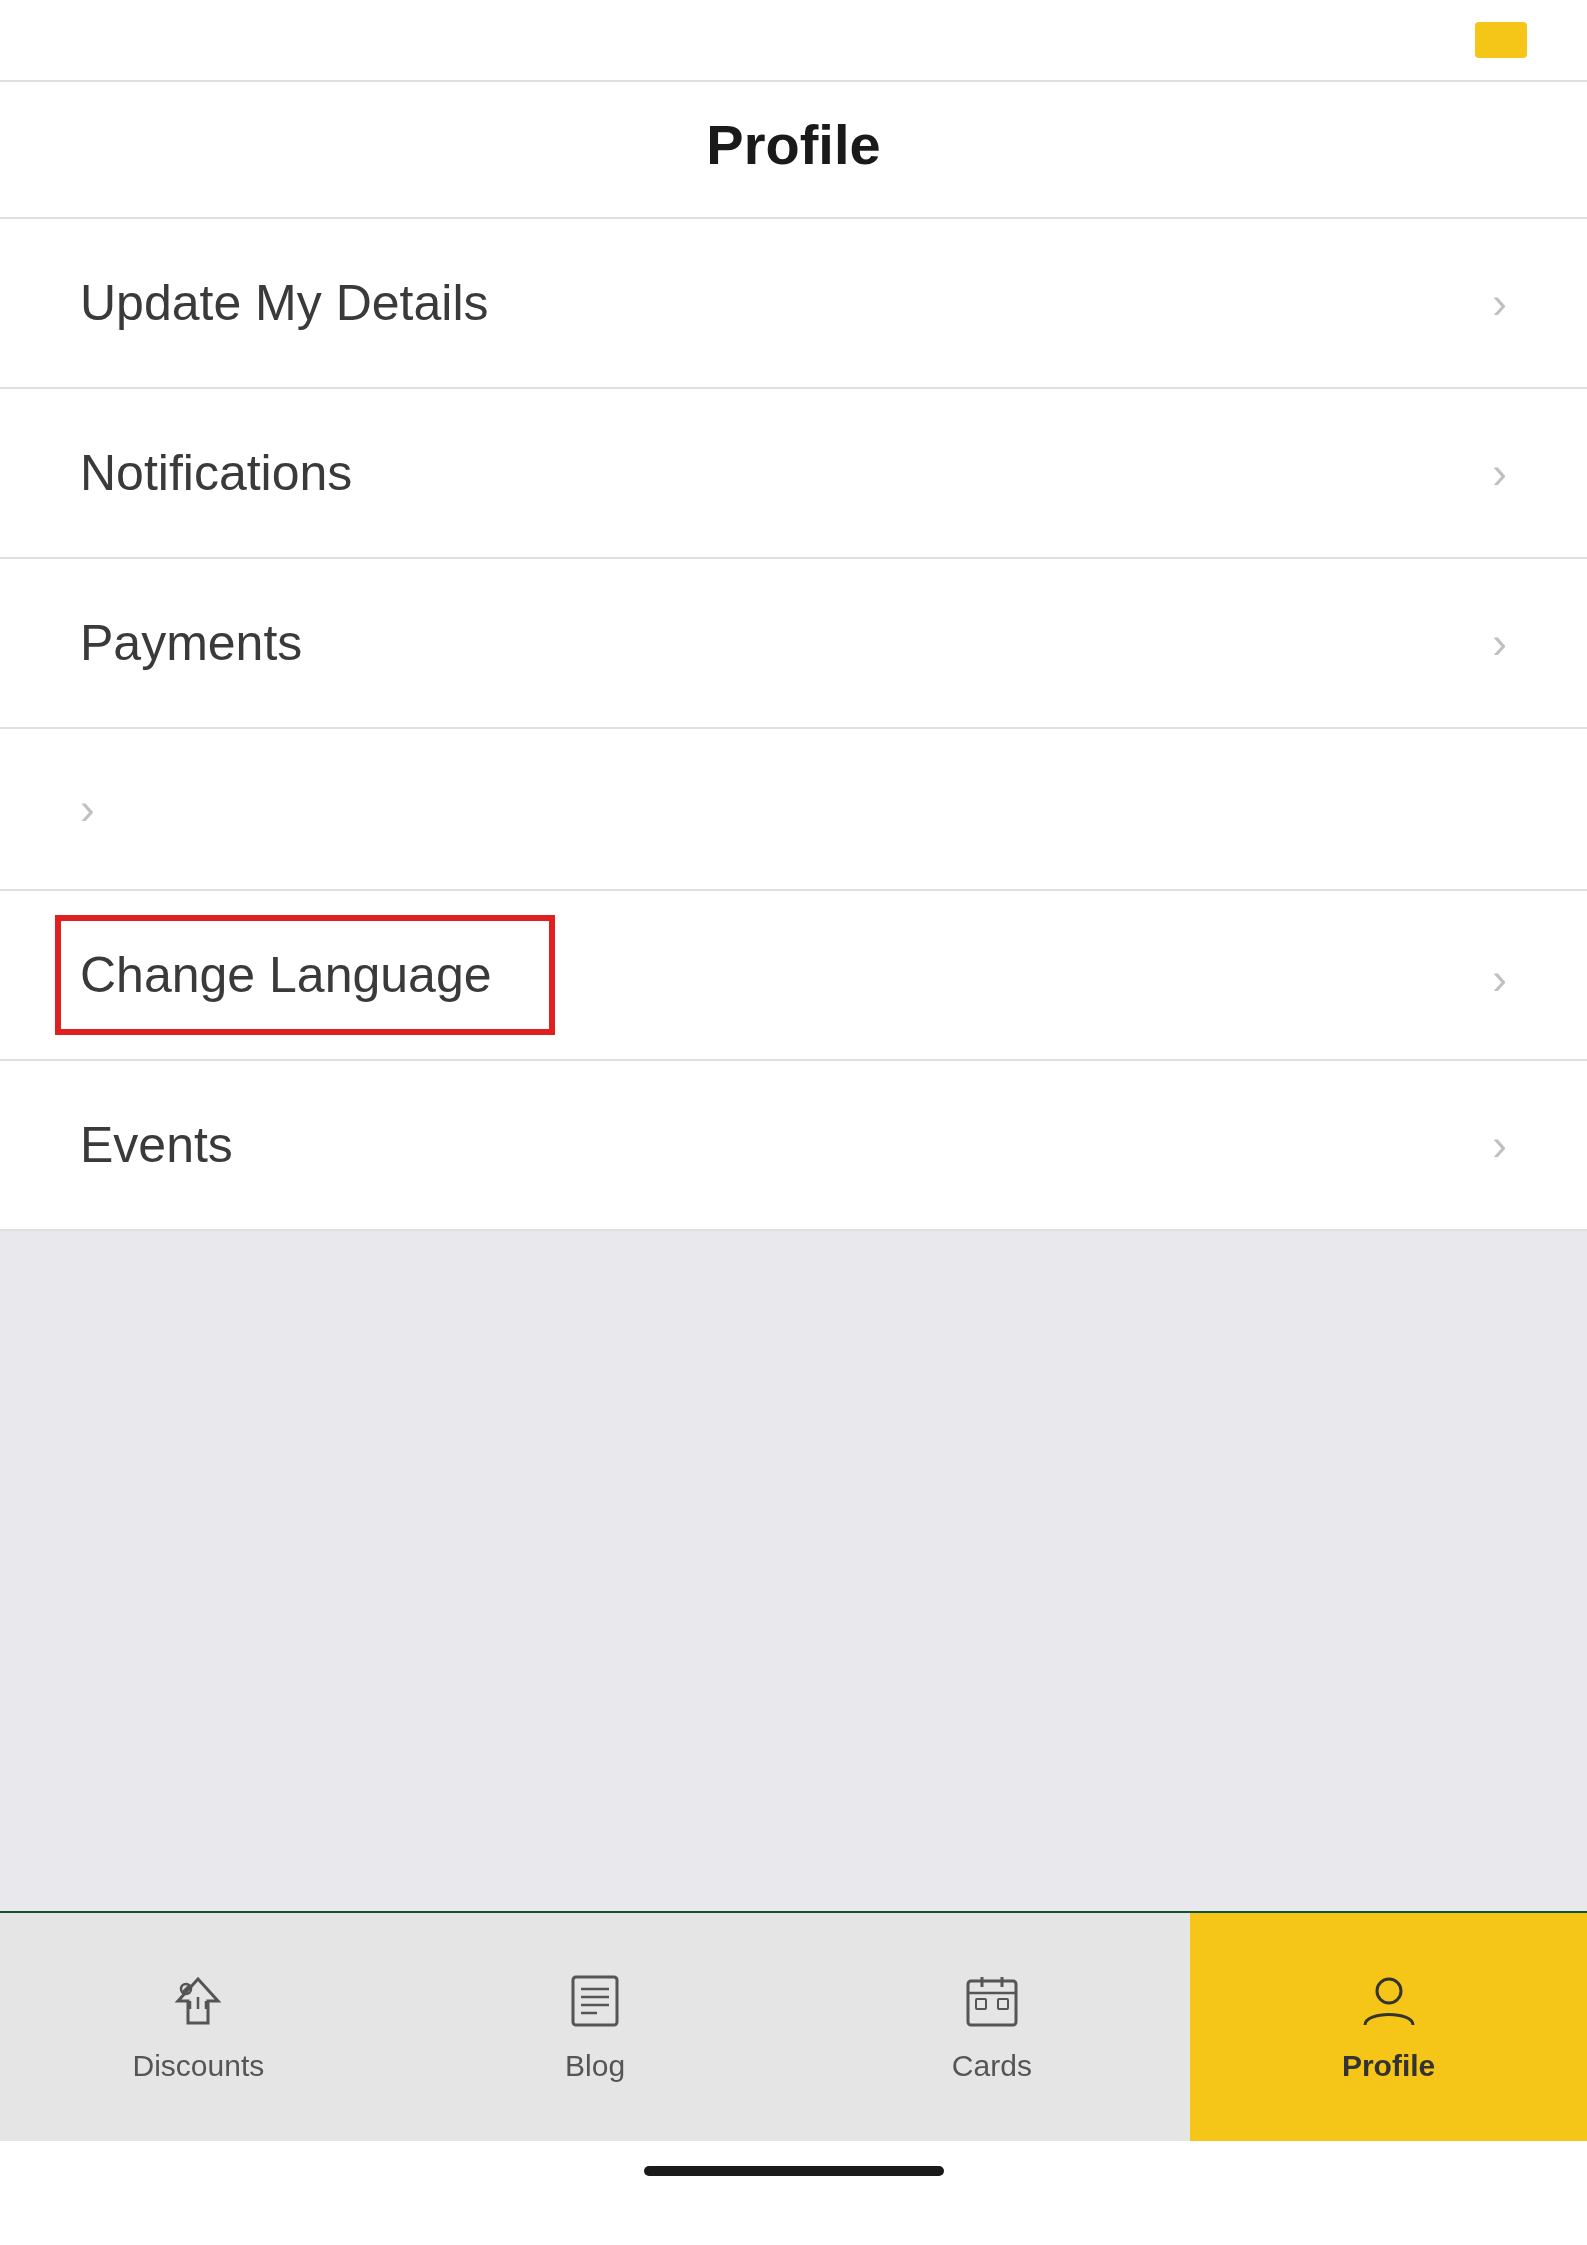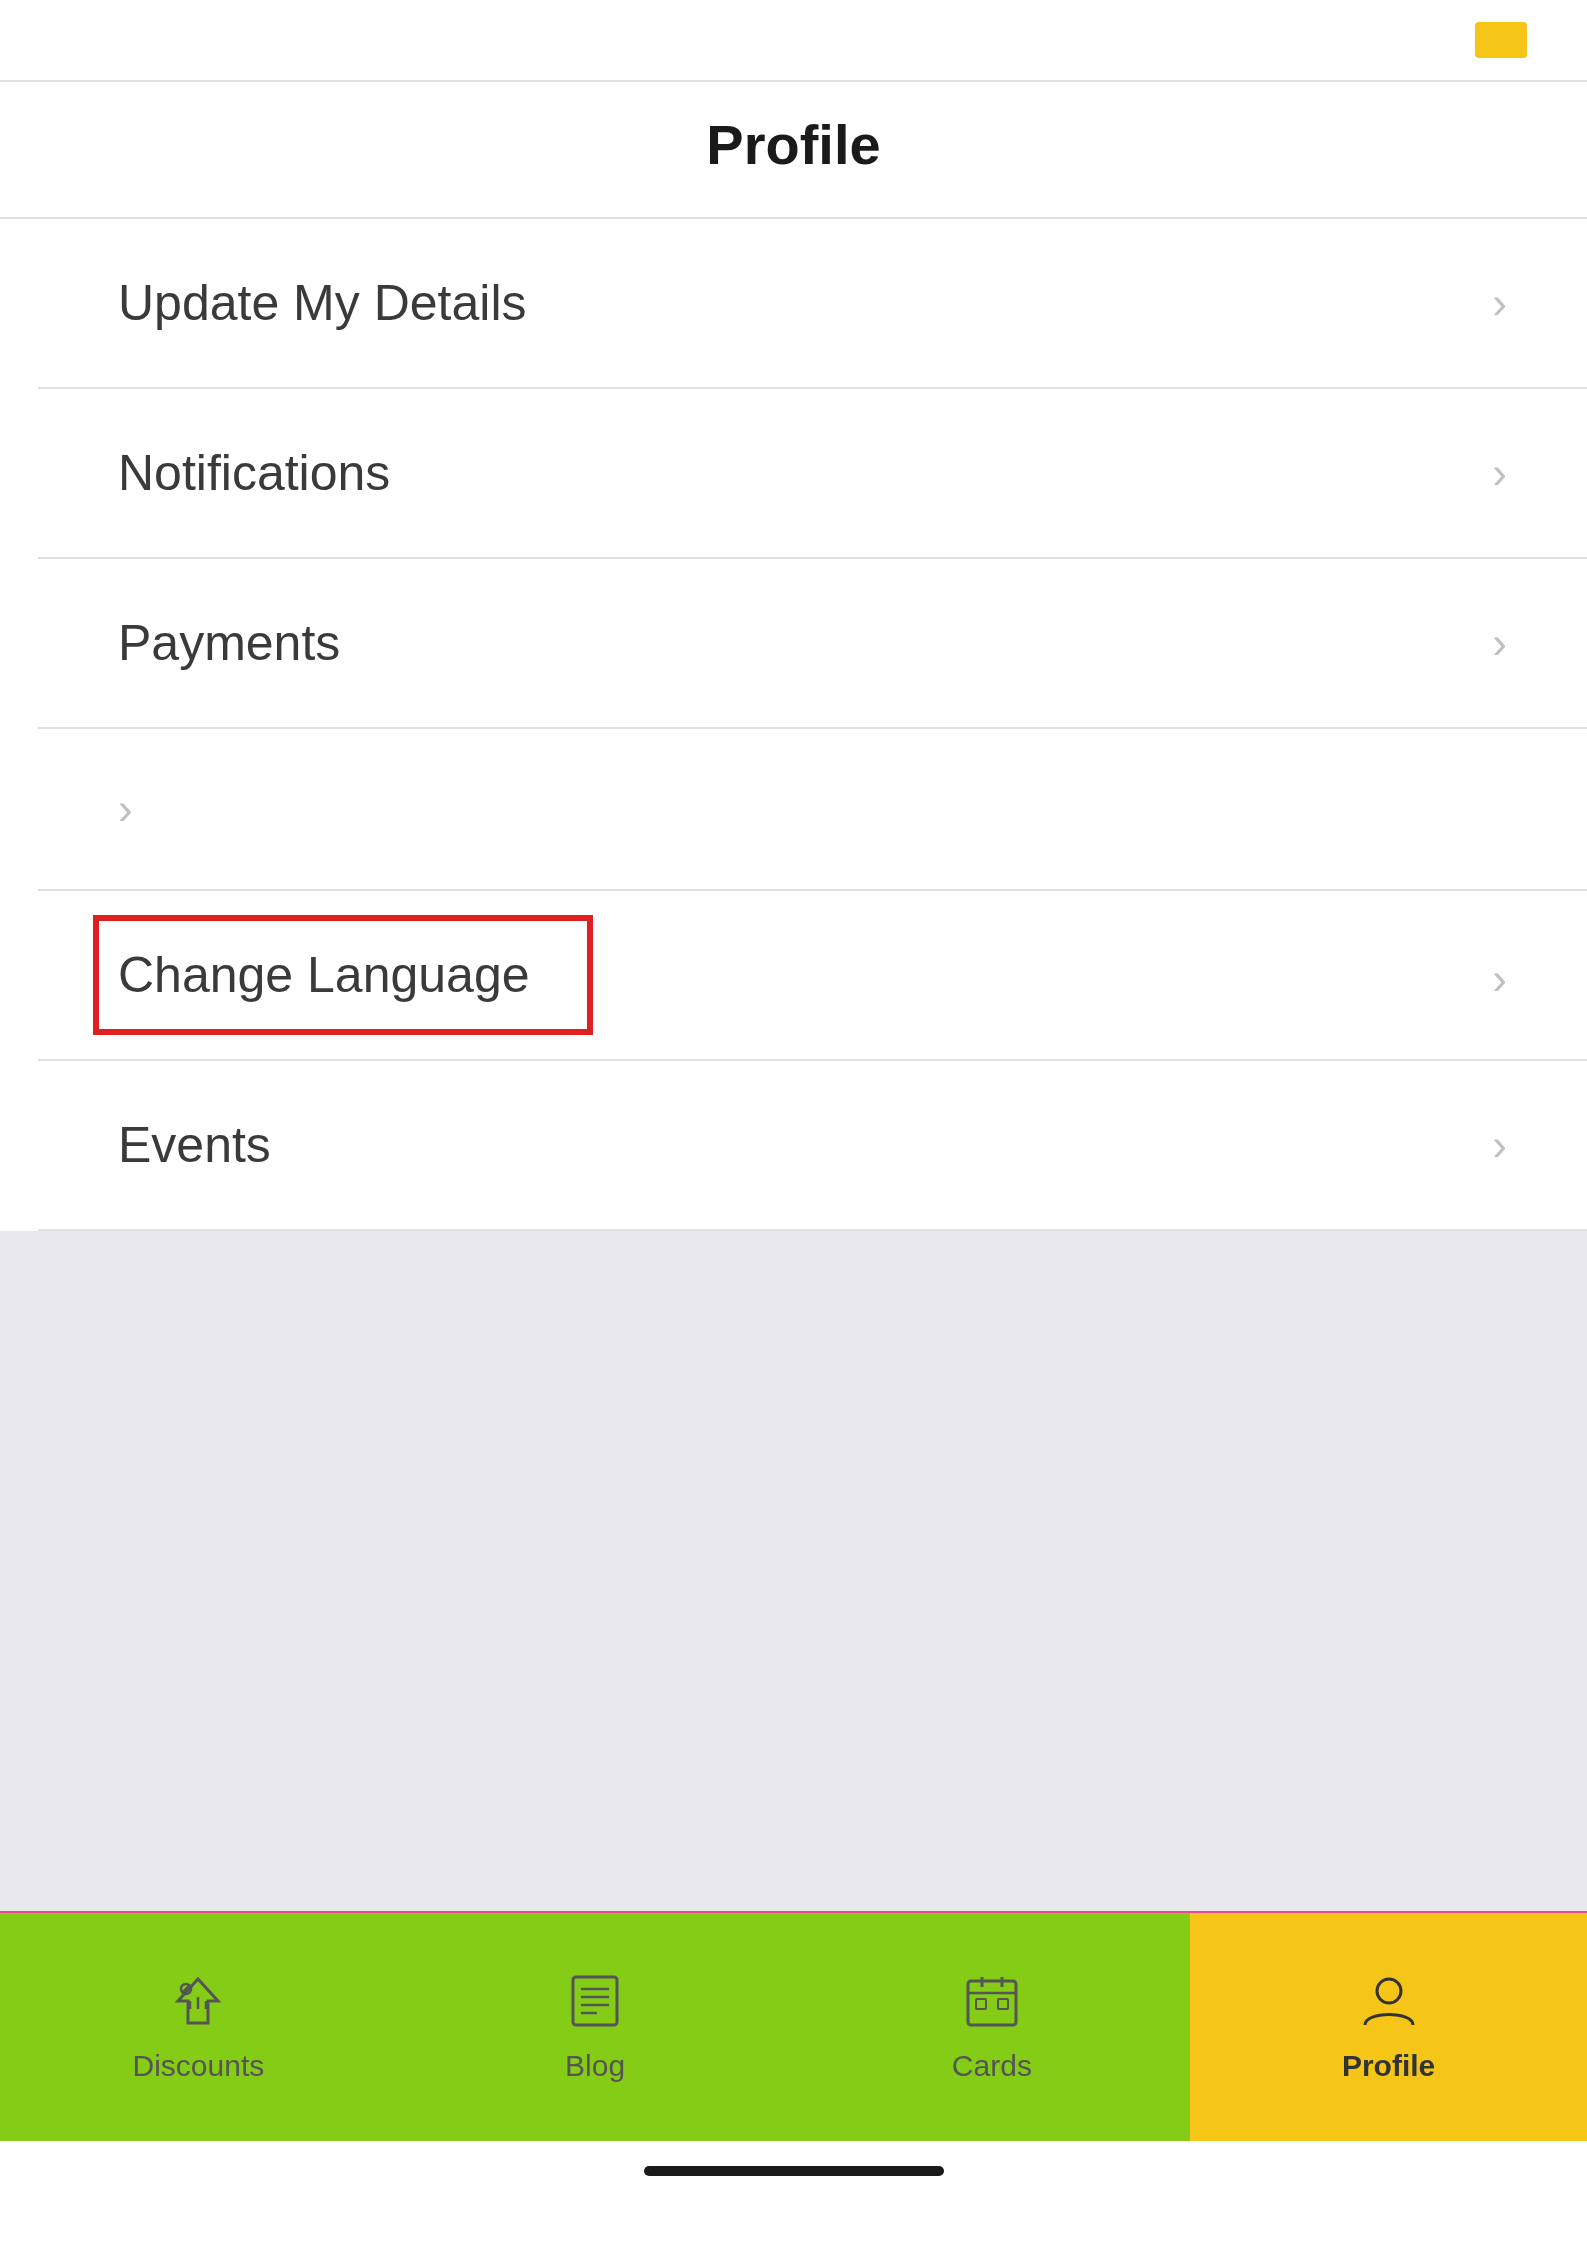--- a/index.html
+++ b/index.html
@@ -41,21 +41,20 @@
     }
 
     .divider {
       width: 100%;
       height: 2px;
       background: #e0e0e0;
     }
 
     .menu-list {
       width: 100%;
-      padding-left: 38px;
     }
 
     .menu-item {
       display: flex;
       align-items: center;
       justify-content: space-between;
       padding: 55px 80px;
       cursor: pointer;
       background: #ffffff;
       border-bottom: 2px solid #e0e0e0;
@@ -90,22 +89,22 @@
     }
 
     .gray-area {
       flex: 1;
       background: #e8e8ed;
       min-height: 680px;
     }
 
     .bottom-nav {
       height: 230px;
-      background: #84cc16;
-      border-top: 2px solid #ec4899;
+      background: #e5e5e5;
+      border-top: 2px solid #14532d;
       display: flex;
       align-items: stretch;
     }
 
     .nav-item {
       flex: 1;
       display: flex;
       flex-direction: column;
       align-items: center;
       justify-content: center;

